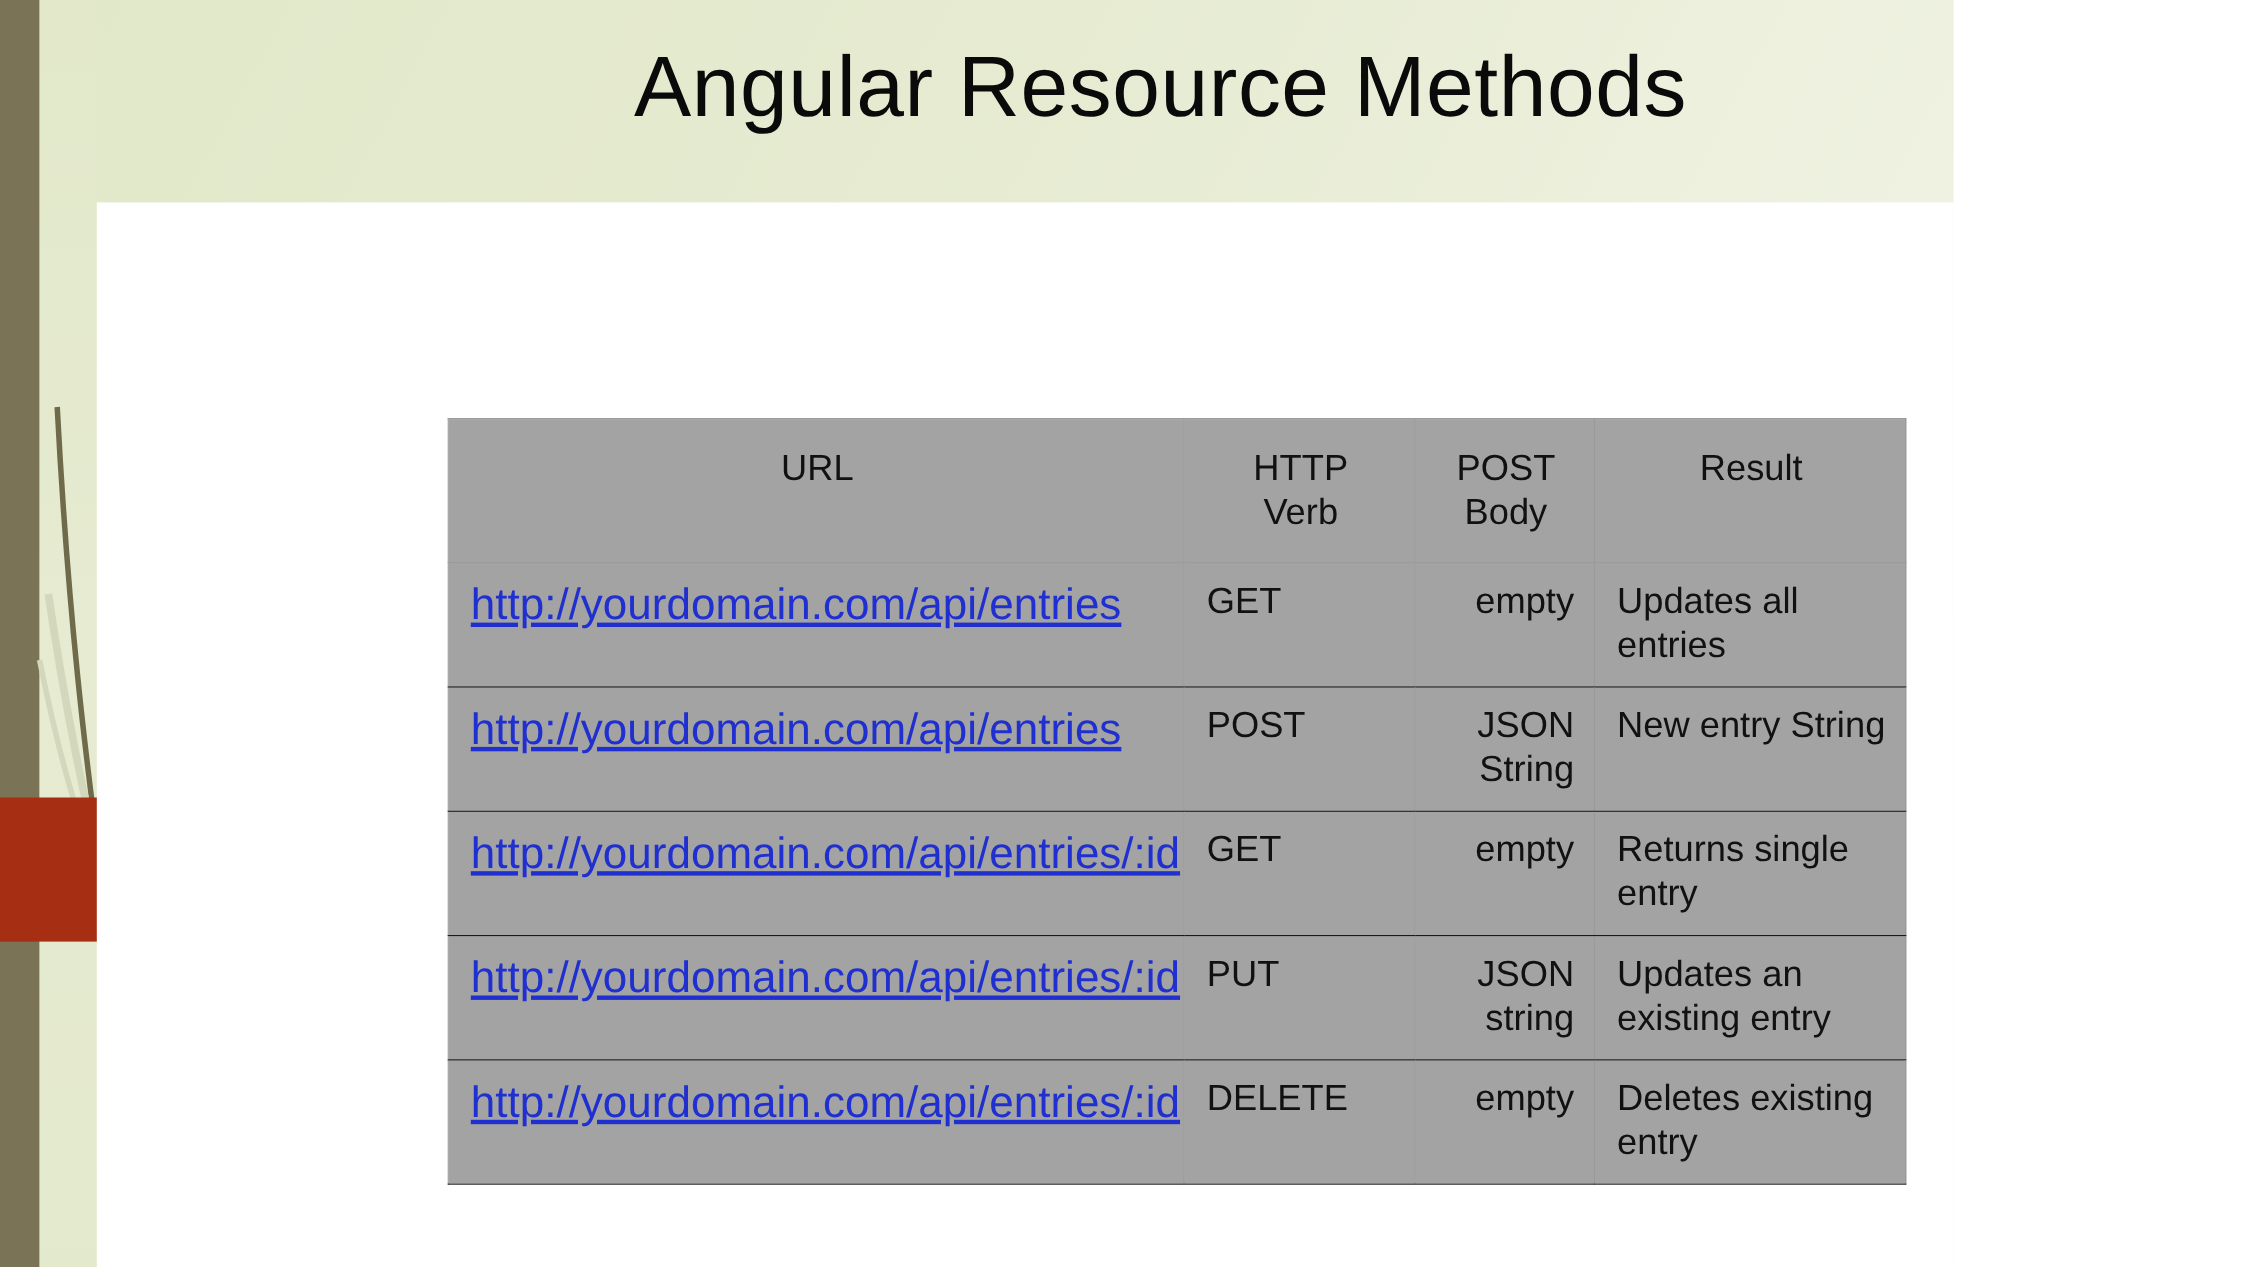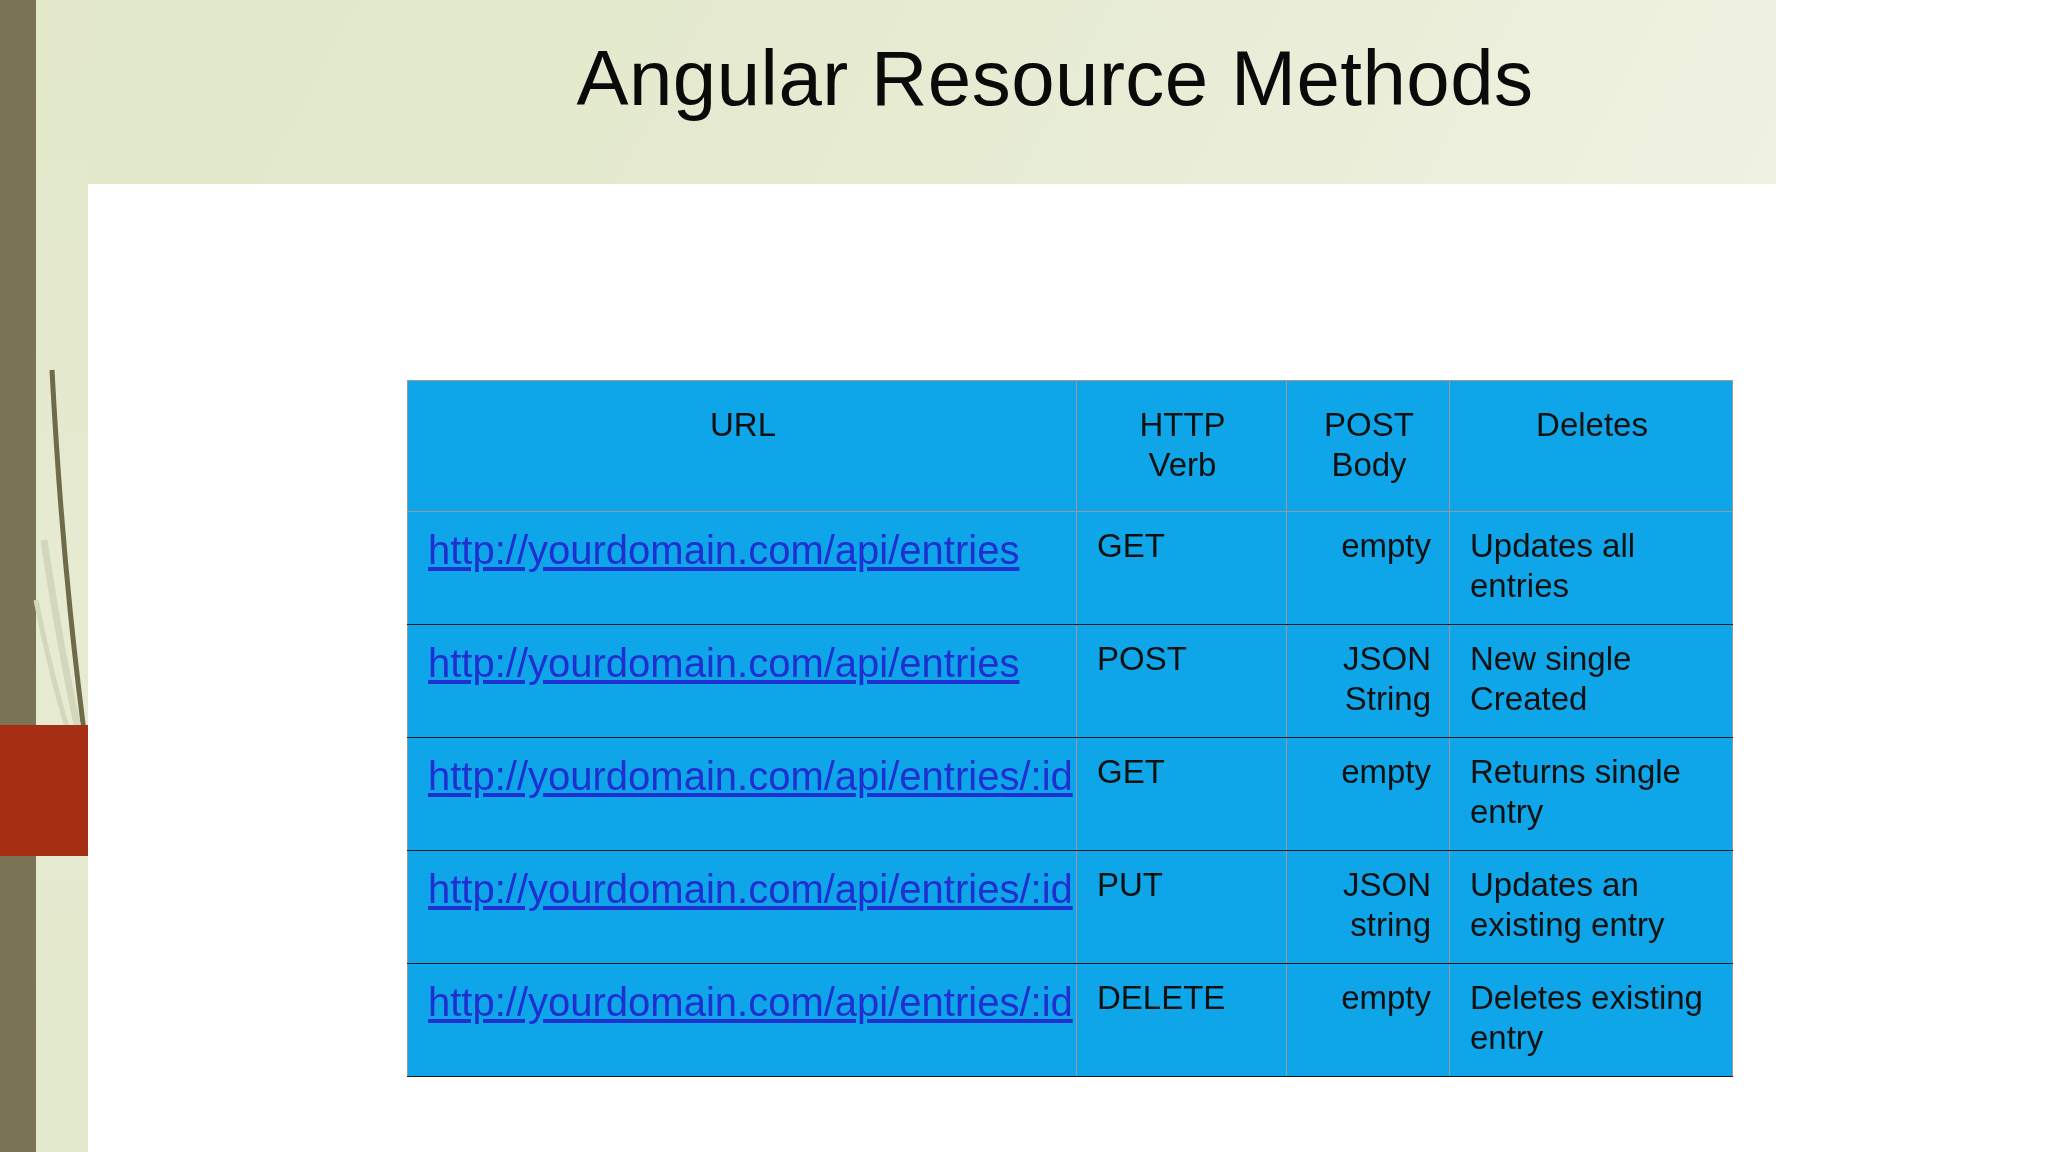--- a/index.html
+++ b/index.html
@@ -87,21 +87,21 @@
 
   .api-table th,
   .api-table td {
     border: 1px solid #9A9A9A;
     vertical-align: top;
     padding: 14px 18px 18px 20px;
     font-size: 33px;
     font-weight: 400;
     color: #111111;
     line-height: 1.21;
-    background: #0ea5e9;
+    background: #a3a3a3;
   }
 
   .api-table thead th {
     text-align: center;
     padding-top: 24px;
     padding-bottom: 26px;
     height: 87px;
     box-sizing: border-box;
   }
 
@@ -168,40 +168,40 @@
         </th>
         <th>
           <span class="hdr-line">HTTP</span>
           <span class="hdr-line">Verb</span>
         </th>
         <th>
           <span class="hdr-line">POST</span>
           <span class="hdr-line">Body</span>
         </th>
         <th>
-          <span class="hdr-line">Deletes</span>
+          <span class="hdr-line">Result</span>
         </th>
       </tr>
     </thead>
     <tbody>
       <tr>
         <td class="cell-url">
           <a class="api-link" href="#">http://yourdomain.com/api/entries</a>
         </td>
         <td class="cell-verb">GET</td>
         <td class="cell-body">empty</td>
         <td class="cell-result">Updates all entries</td>
       </tr>
       <tr>
         <td class="cell-url">
           <a class="api-link" href="#">http://yourdomain.com/api/entries</a>
         </td>
         <td class="cell-verb">POST</td>
         <td class="cell-body">JSON String</td>
-        <td class="cell-result">New single Created</td>
+        <td class="cell-result">New entry String</td>
       </tr>
       <tr>
         <td class="cell-url">
           <a class="api-link" href="#">http://yourdomain.com/api/entries/:id</a>
         </td>
         <td class="cell-verb">GET</td>
         <td class="cell-body">empty</td>
         <td class="cell-result">Returns single entry</td>
       </tr>
       <tr>

